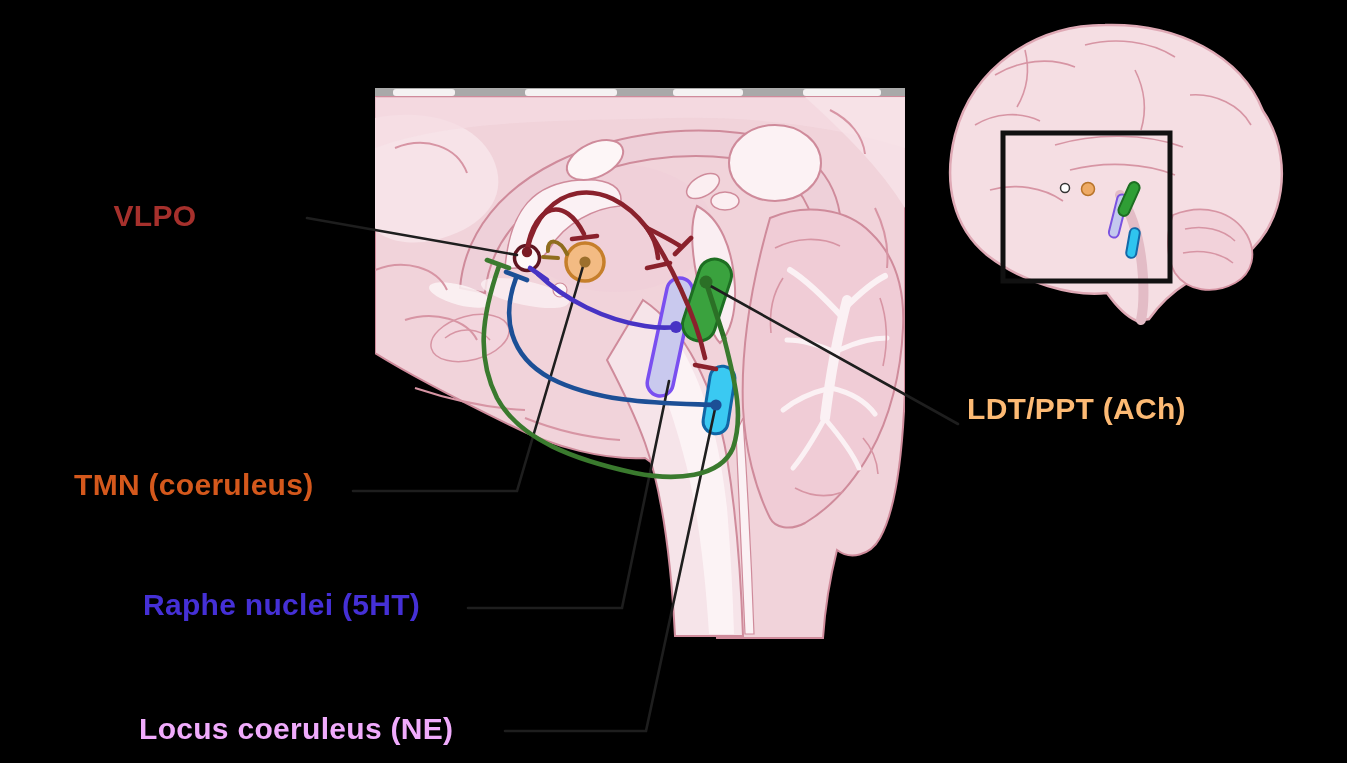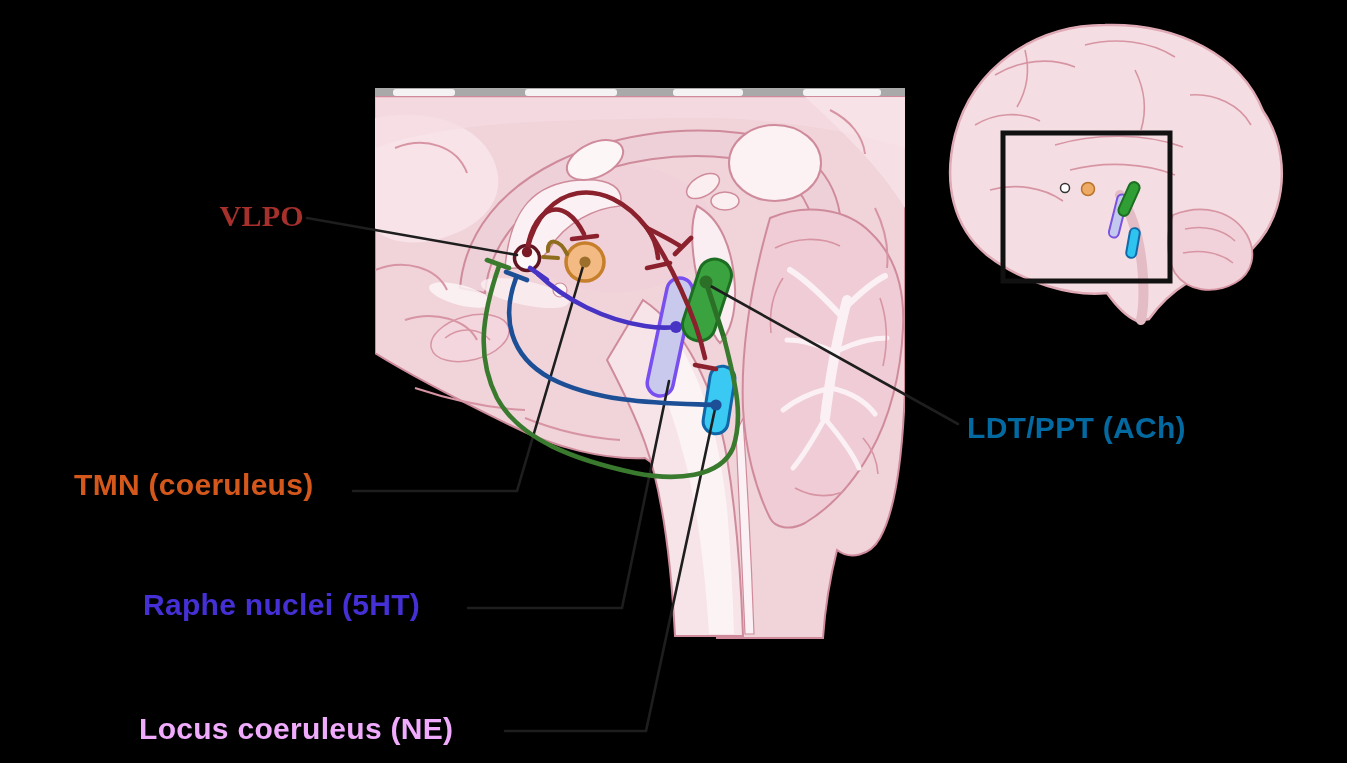--- a/index.html
+++ b/index.html
@@ -4,25 +4,25 @@
 <style>
   html,body{margin:0;padding:0;background:#000;}
   #stage{
     position:relative;width:1347px;height:763px;background:#000;overflow:hidden;
     font-family:"Liberation Sans",sans-serif;
   }
   .lbl{
     position:absolute;font-weight:800;font-size:30px;line-height:36px;
     letter-spacing:.3px;white-space:nowrap;
   }
-  #lbl-vlpo{left:38px;top:198px;width:266px;text-align:right;color:#a6302c;font-family:Liberation Serif, serif;}
+  #lbl-vlpo{left:22px;top:198px;width:266px;text-align:center;color:#a6302c;}
   #lbl-tmn{left:74px;top:467px;color:#d4581c;}
   #lbl-raphe{left:143px;top:587px;color:#4530d6;}
   #lbl-lc{left:139px;top:711px;color:#f0abfc;}
-  #lbl-ldt{left:967px;top:410px;color:#0369a1;}
+  #lbl-ldt{left:967px;top:391px;color:#fdba74;}
   svg{position:absolute;left:0;top:0;}
   #brain-svg{left:375px;top:88px;}
   #inset-svg{left:935px;top:15px;}
 </style>
 </head>
 <body>
 
 <div id="stage">
 
   <svg id="brain-svg" width="530" height="552" viewBox="0 0 530 552">

